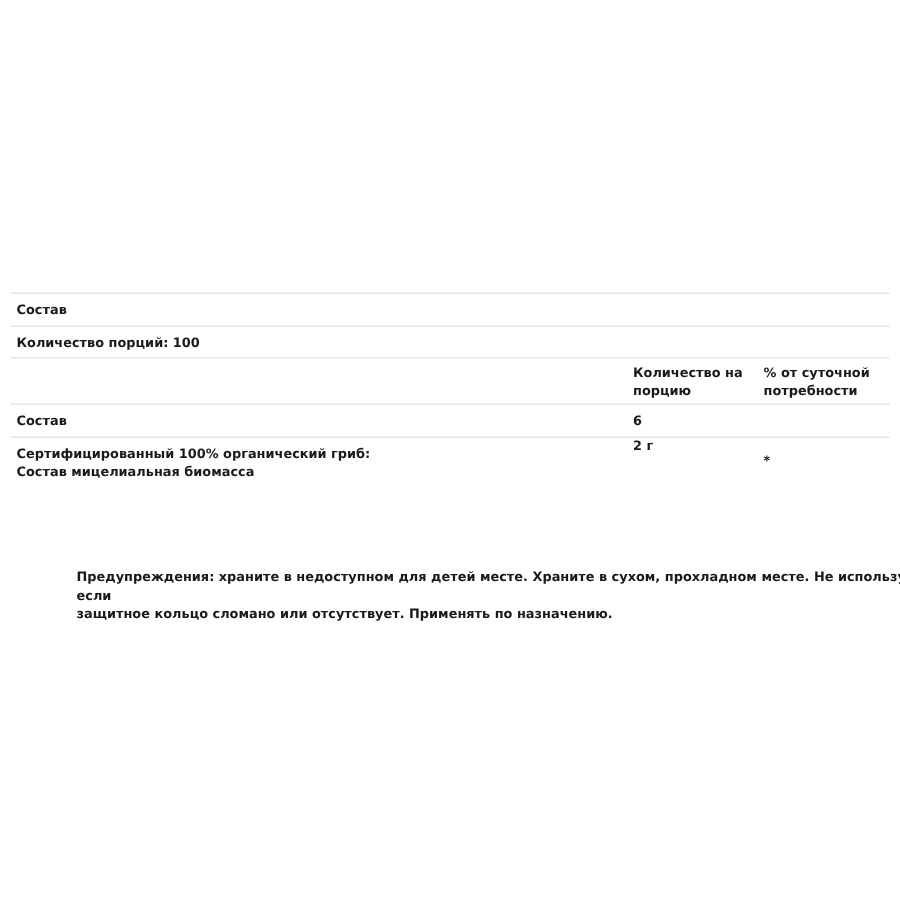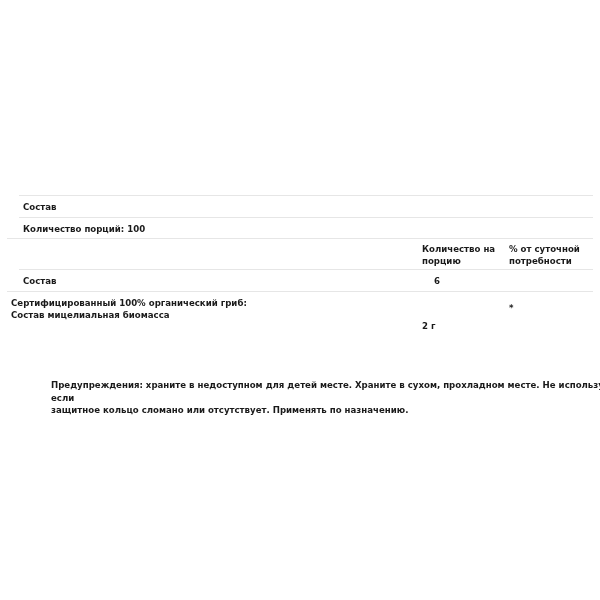--- a/index.html
+++ b/index.html
@@ -1,21 +1,21 @@
 <!DOCTYPE html>
 <html><head>
   <meta charset="utf-8">
   <style>
     html, body { margin:0; padding:0; background:#ffffff; }
     body { width:600px; height:600px; position:relative; overflow:hidden;
            font-family:"DejaVu Sans","Liberation Sans",sans-serif; color:#1a1a1a; }
     .table { position:absolute; left:7px; top:195px; width:586px; }
     .row { border-top:1px solid #e6e6e6; box-sizing:border-box; position:relative;
            font-size:8.6px; font-weight:bold; letter-spacing:0; }
-    .row.single { height:21.5px;margin-left:12px; }
+    .row.single { height:21.5px; }
     .row .cell { position:absolute; top:6px; left:4px; white-space:nowrap; }
     .row.header { height:31px; border-top:1px solid #e6e6e6; }
     .row.header .c2, .row.header .c3 { top:4px; line-height:12px; }
     .c2 { left:415px !important; }
     .c3 { left:502px !important; }
     .row.tall { height:32px; }
     .row.tall .cell { top:5px; line-height:12px; }
     .row.last { border-bottom:1px solid #e6e6e6; height:23px; }
     .warning { position:absolute; left:7px; top:379px; width:586px; font-size:8.6px;
                font-weight:bold; line-height:12.5px;margin-left:44px; }
@@ -34,21 +34,21 @@
     <span class="cell c2"><span>Количество на</span><br><span>порцию</span></span>
     <span class="cell c3"><span>% от суточной</span><br><span>потребности</span></span>
   </div>
   <div class="row single">
     <span class="cell">Состав</span>
     <span class="cell c2">6</span>
     <span class="cell c3"></span>
   </div>
   <div class="row tall">
     <span class="cell"><span>Сертифицированный 100% органический гриб:</span><br><span>Состав мицелиальная биомасса</span></span>
-    <span class="cell c2" style="top:28px">2 г</span>
+    <span class="cell c2" style="top:0">2 г</span>
     <span class="cell c3" style="top:10px">*</span>
   </div>
 </div>
 
 <div class="warning">
   <span>Предупреждения: храните в недоступном для детей месте. Храните в сухом, прохладном месте. Не используйте, если</span><br>
   <span>защитное кольцо сломано или отсутствует. Применять по назначению.</span>
 </div>
 
 </body></html>

